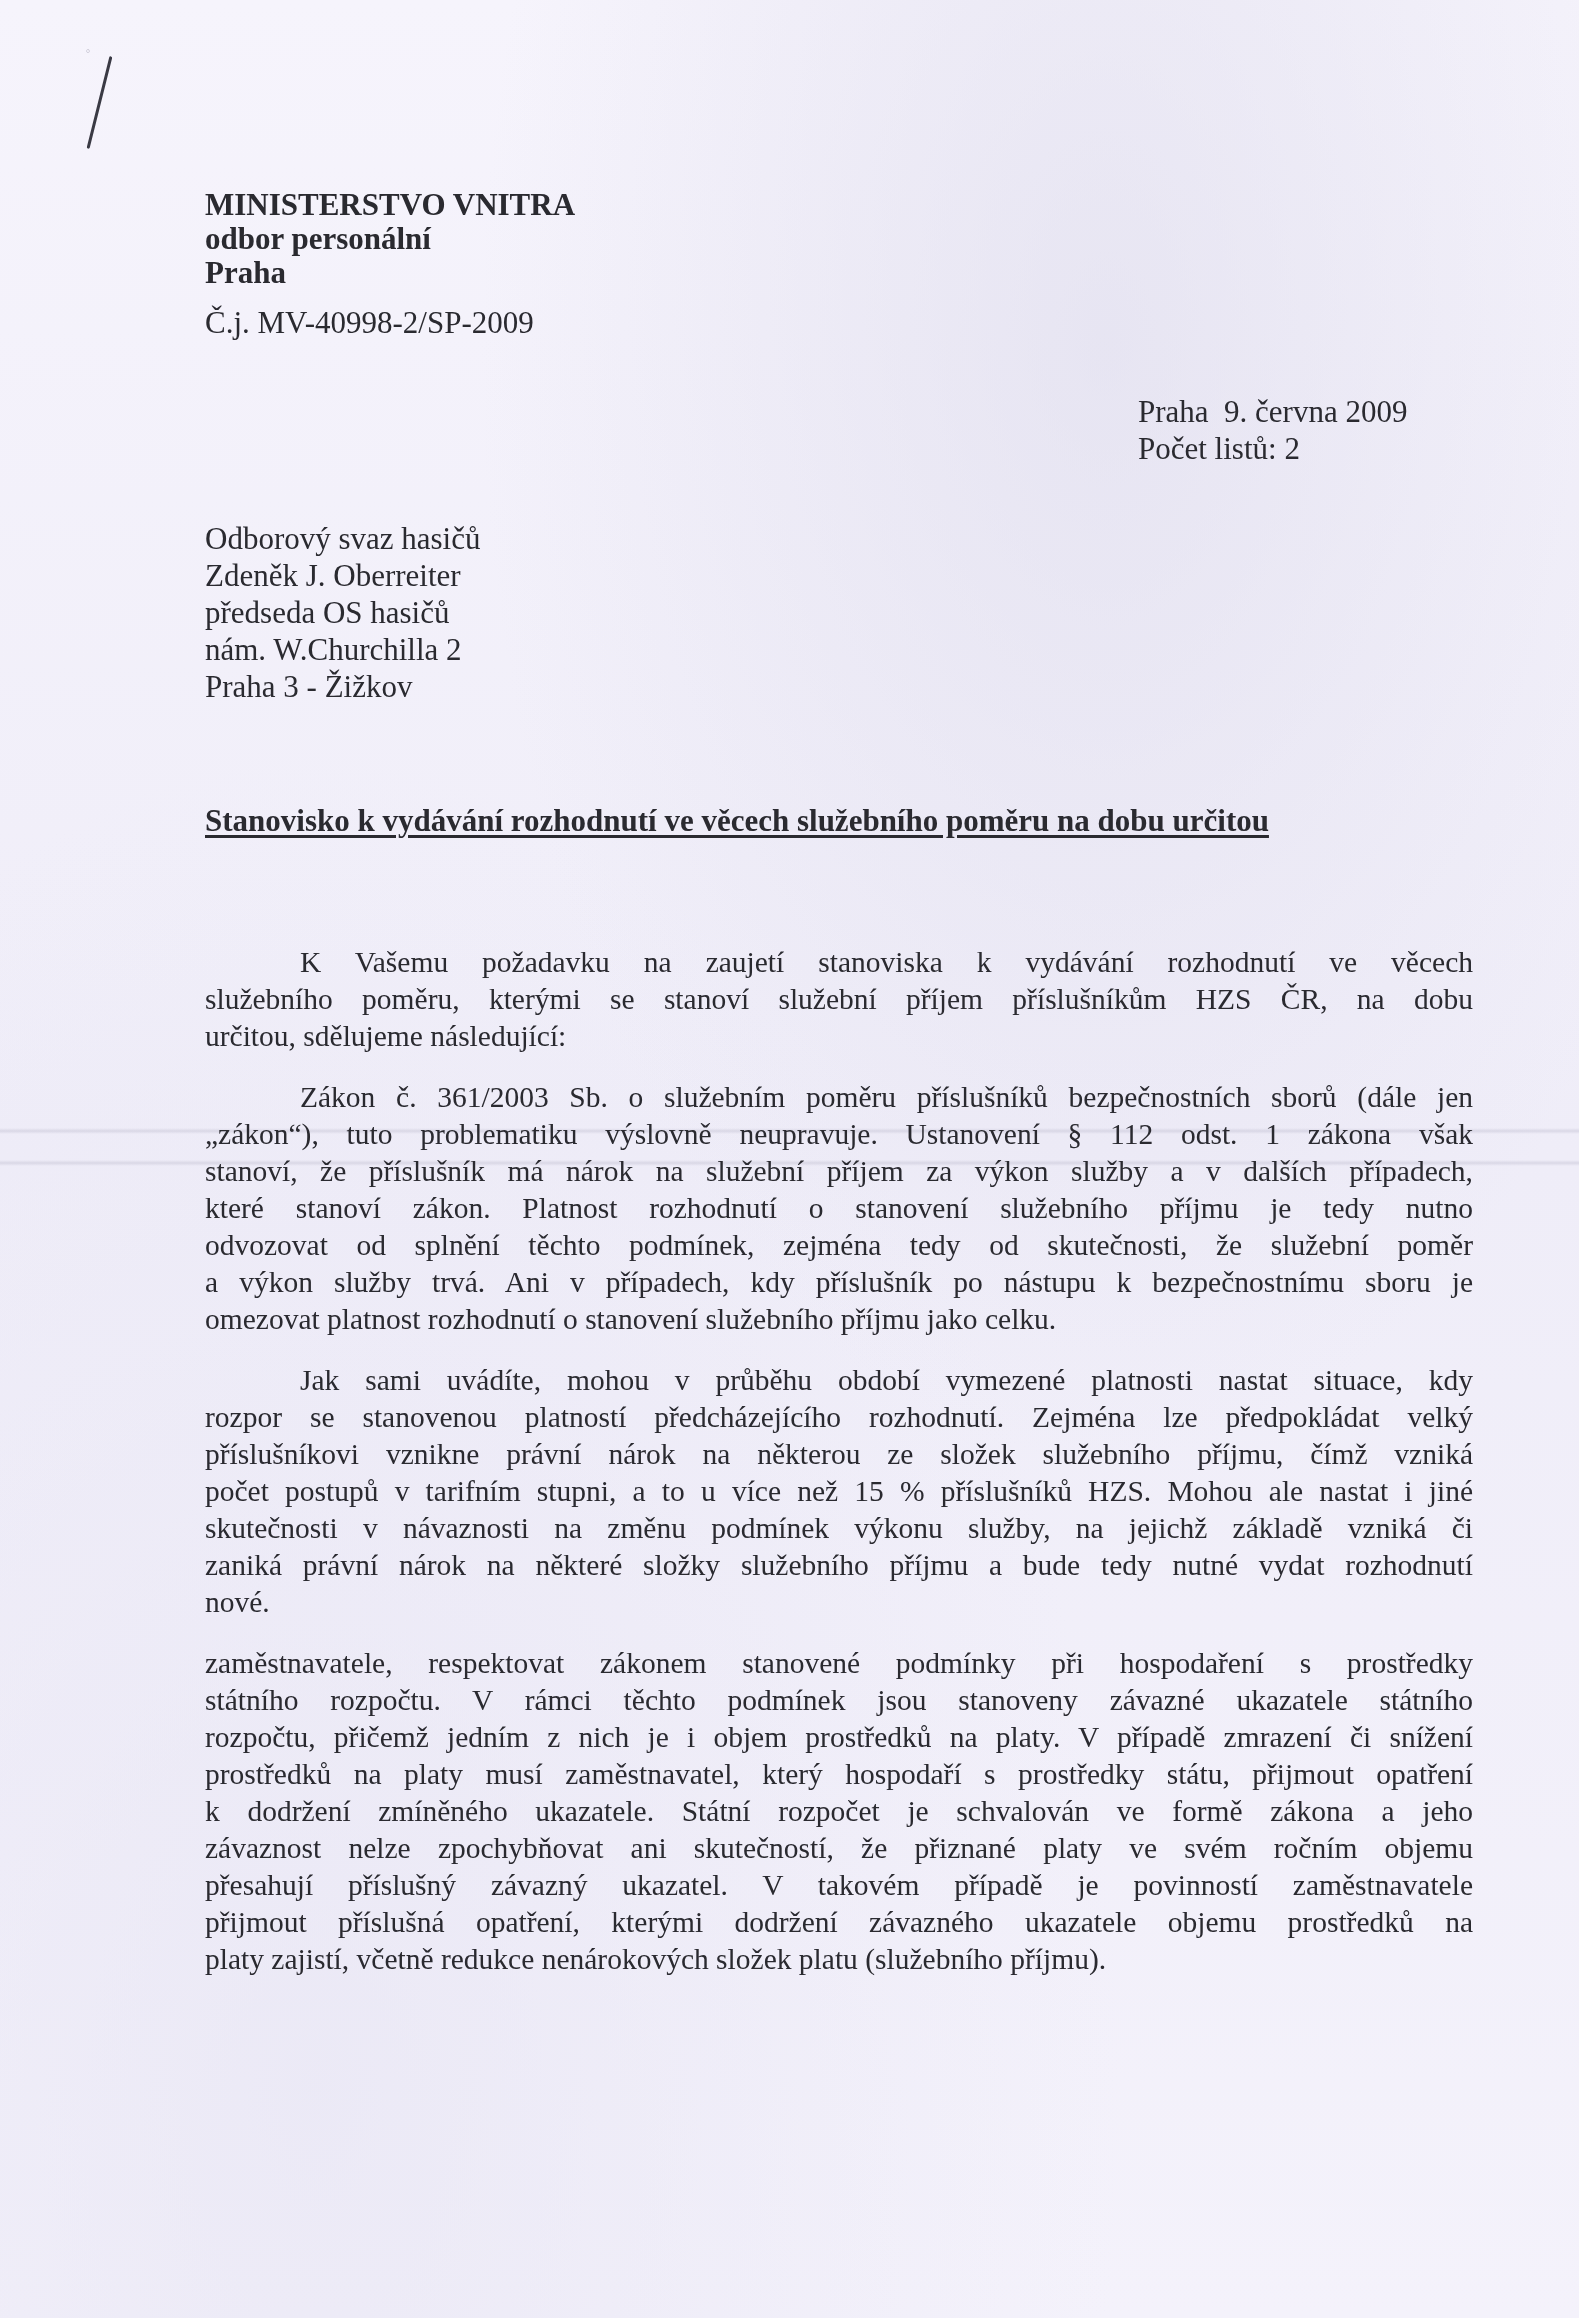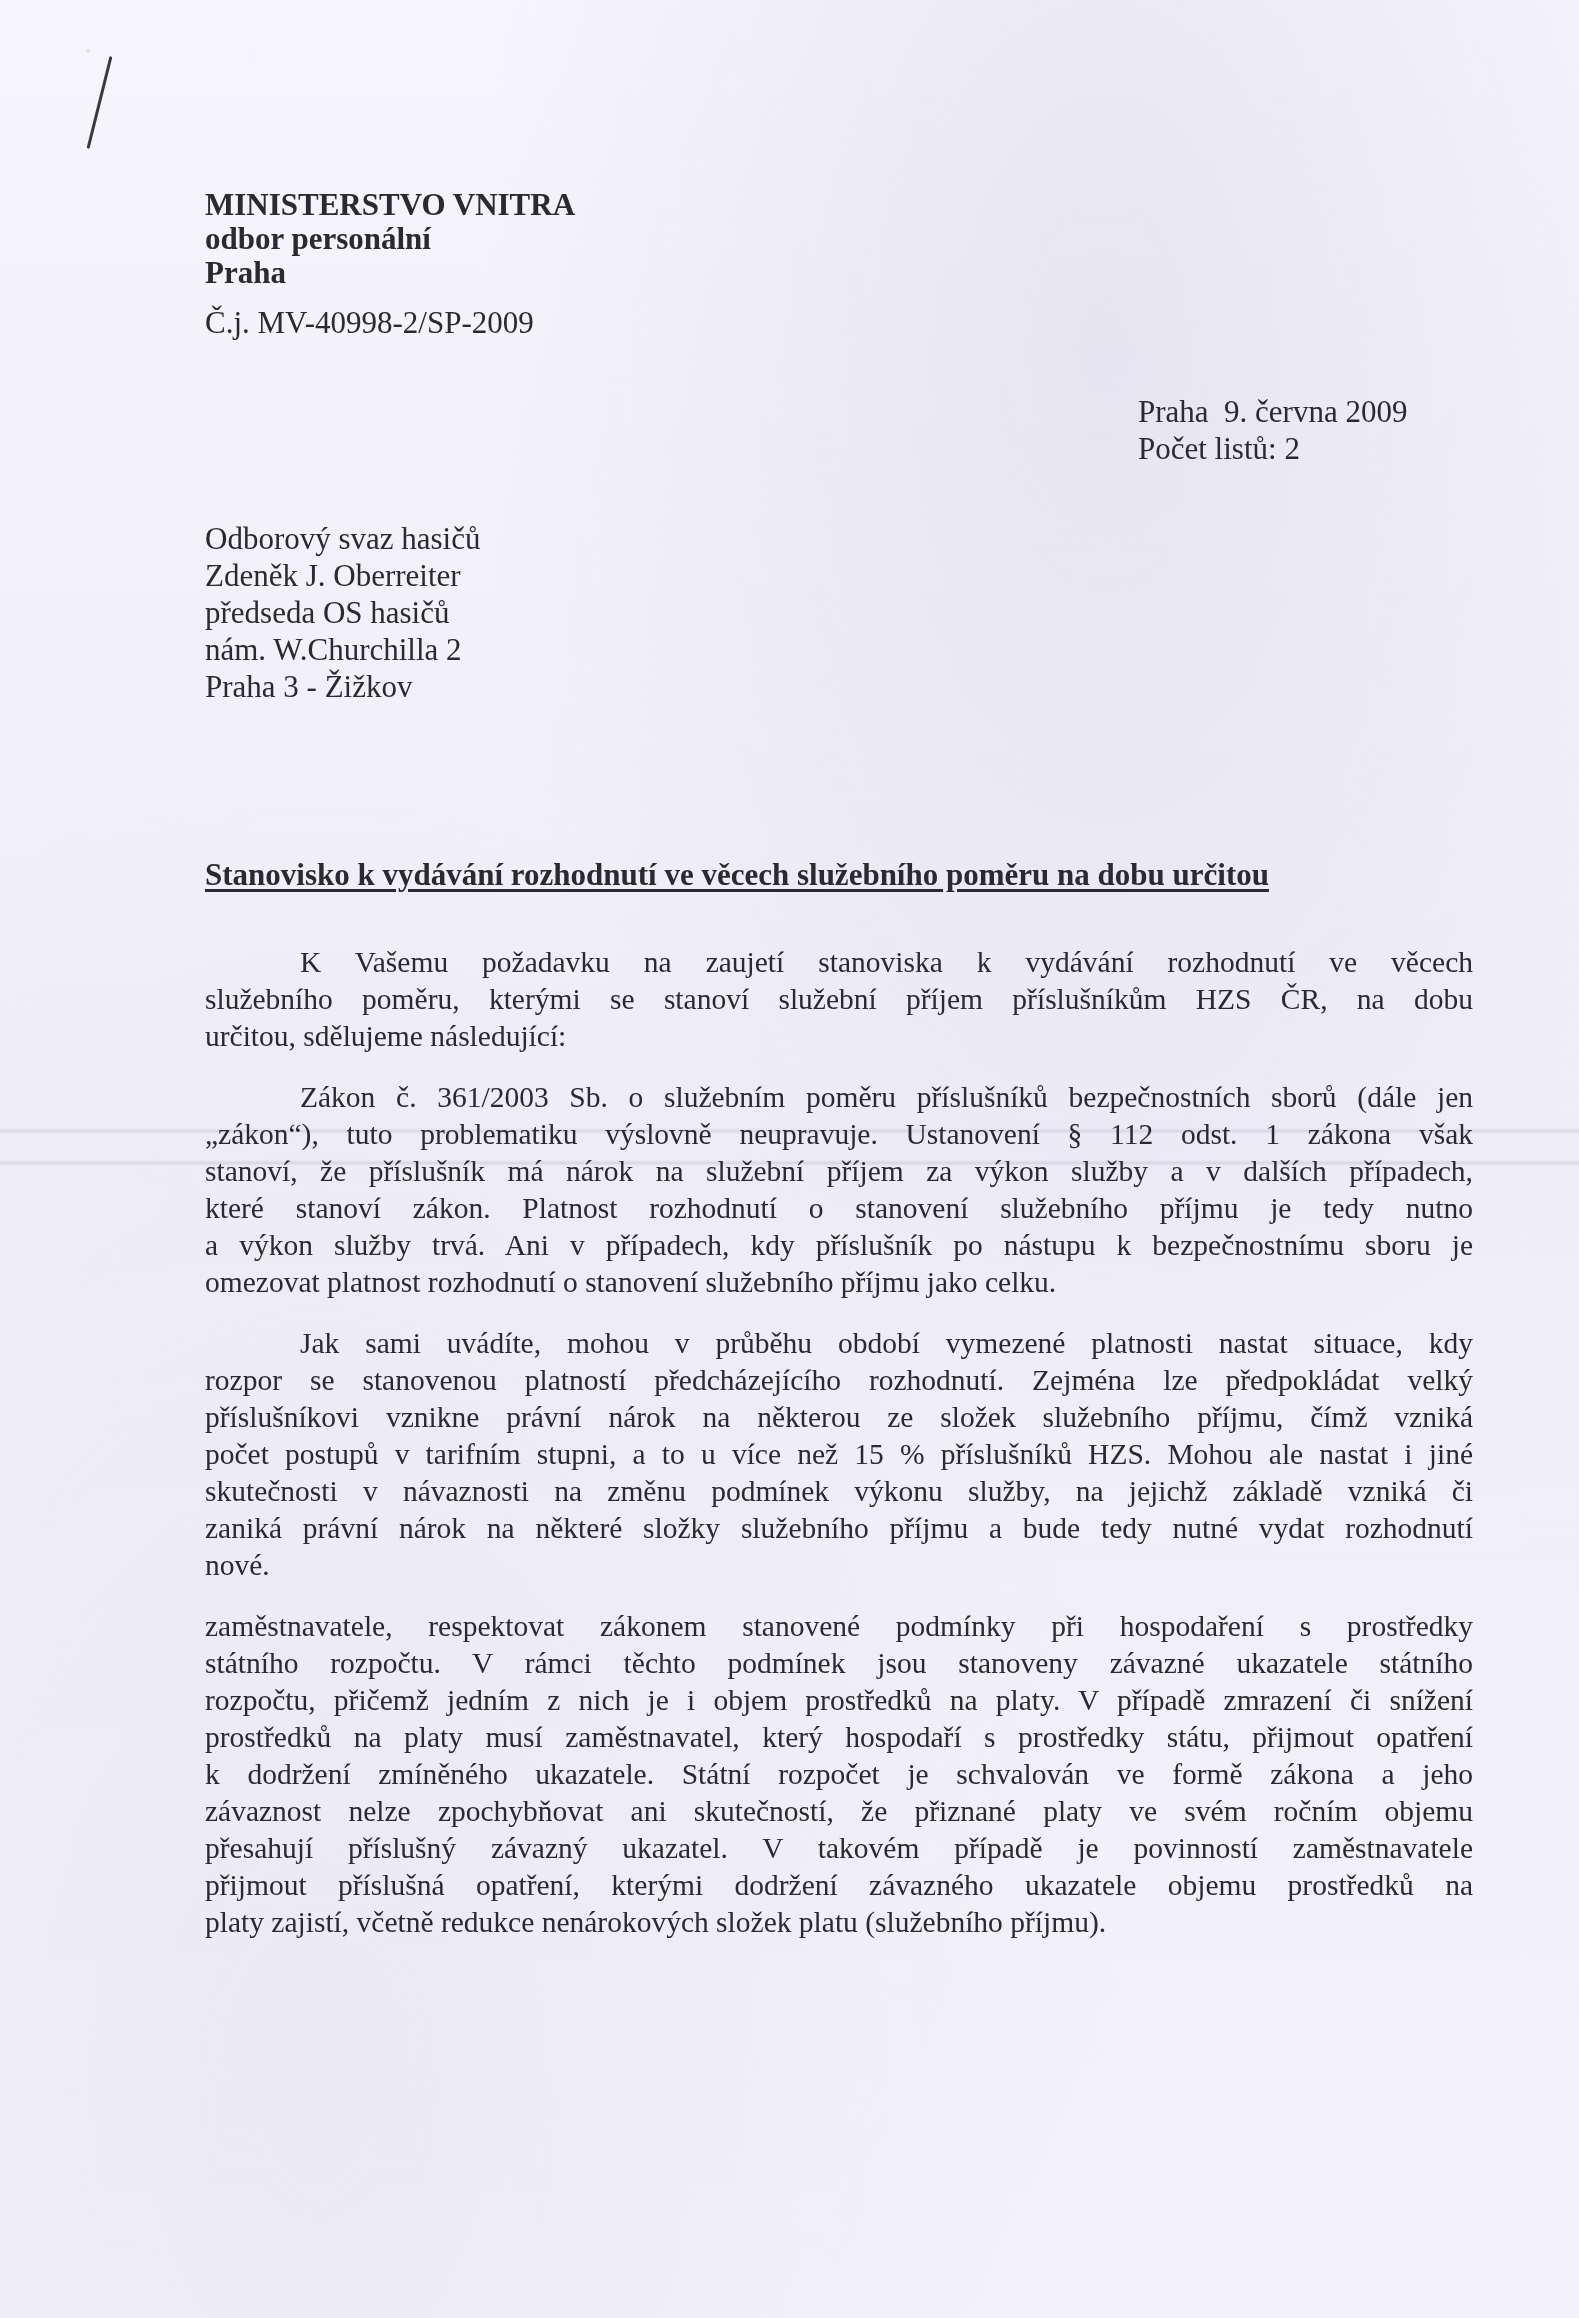--- a/index.html
+++ b/index.html
@@ -21,21 +21,21 @@
       position: absolute; left: 98px; top: 55px; width: 3px; height: 95px;
       background: #3a3a44; transform: rotate(14deg); border-radius: 2px;
     }
     .pen-dot { position: absolute; left: 86px; top: 48px; font-size: 10px; color: #b8b6c4; }
     .header-block { position: absolute; left: 205px; top: 188px; }
     .header-block .b { font-weight: bold; font-size: 31px; line-height: 34px; }
     .header-block .cj { font-size: 31px; margin-top: 16px; line-height: 34px; }
     .date-block { position: absolute; left: 1138px; top: 393px; font-size: 31px; line-height: 37px; }
     .address-block { position: absolute; left: 205px; top: 520px; font-size: 31px; line-height: 37px; }
     .subject {
-      position: absolute; left: 205px; top: 857px; width: 1160px;
+      position: absolute; left: 205px; top: 803px; width: 1160px;
       font-size: 31px; font-weight: bold; text-decoration: underline;
       text-decoration-thickness: 3px; text-underline-offset: 4px; white-space: nowrap;
     }
     .body-text { position: absolute; left: 205px; top: 944px; width: 1268px; font-size: 29.5px; }
     .para { margin: 0; }
     .line {
       display: block; height: 37px; line-height: 37px;
       text-align: justify; text-align-last: justify; white-space: nowrap;
     }
     .line.last { text-align-last: left; }
@@ -78,20 +78,21 @@
   <div class="para p1">
     <span class="line indent">K Vašemu požadavku na zaujetí stanoviska k vydávání rozhodnutí ve věcech</span>
     <span class="line">služebního poměru, kterými se stanoví služební příjem příslušníkům HZS ČR, na dobu</span>
     <span class="line last">určitou, sdělujeme následující:</span>
   </div>
   <div class="para">
     <span class="line indent">Zákon č. 361/2003 Sb. o služebním poměru příslušníků bezpečnostních sborů (dále jen</span>
     <span class="line">„zákon“), tuto problematiku výslovně neupravuje. Ustanovení § 112 odst. 1 zákona však</span>
     <span class="line">stanoví, že příslušník má nárok na služební příjem za výkon služby a v dalších případech,</span>
     <span class="line">které stanoví zákon. Platnost rozhodnutí o stanovení služebního příjmu je tedy nutno</span>
+    <span class="line">odvozovat od splnění těchto podmínek, zejména tedy od skutečnosti, že služební poměr</span>
     <span class="line">a výkon služby trvá. Ani v případech, kdy příslušník po nástupu k bezpečnostnímu sboru je</span>
     <span class="line last">omezovat platnost rozhodnutí o stanovení služebního příjmu jako celku.</span>
   </div>
   <div class="para">
     <span class="line indent">Jak sami uvádíte, mohou v průběhu období vymezené platnosti nastat situace, kdy</span>
     <span class="line">rozpor se stanovenou platností předcházejícího rozhodnutí. Zejména lze předpokládat velký</span>
     <span class="line">příslušníkovi vznikne právní nárok na některou ze složek služebního příjmu, čímž vzniká</span>
     <span class="line">počet postupů v tarifním stupni, a to u více než 15 % příslušníků HZS. Mohou ale nastat i jiné</span>
     <span class="line">skutečnosti v návaznosti na změnu podmínek výkonu služby, na jejichž základě vzniká či</span>
     <span class="line">zaniká právní nárok na některé složky služebního příjmu a bude tedy nutné vydat rozhodnutí</span>

